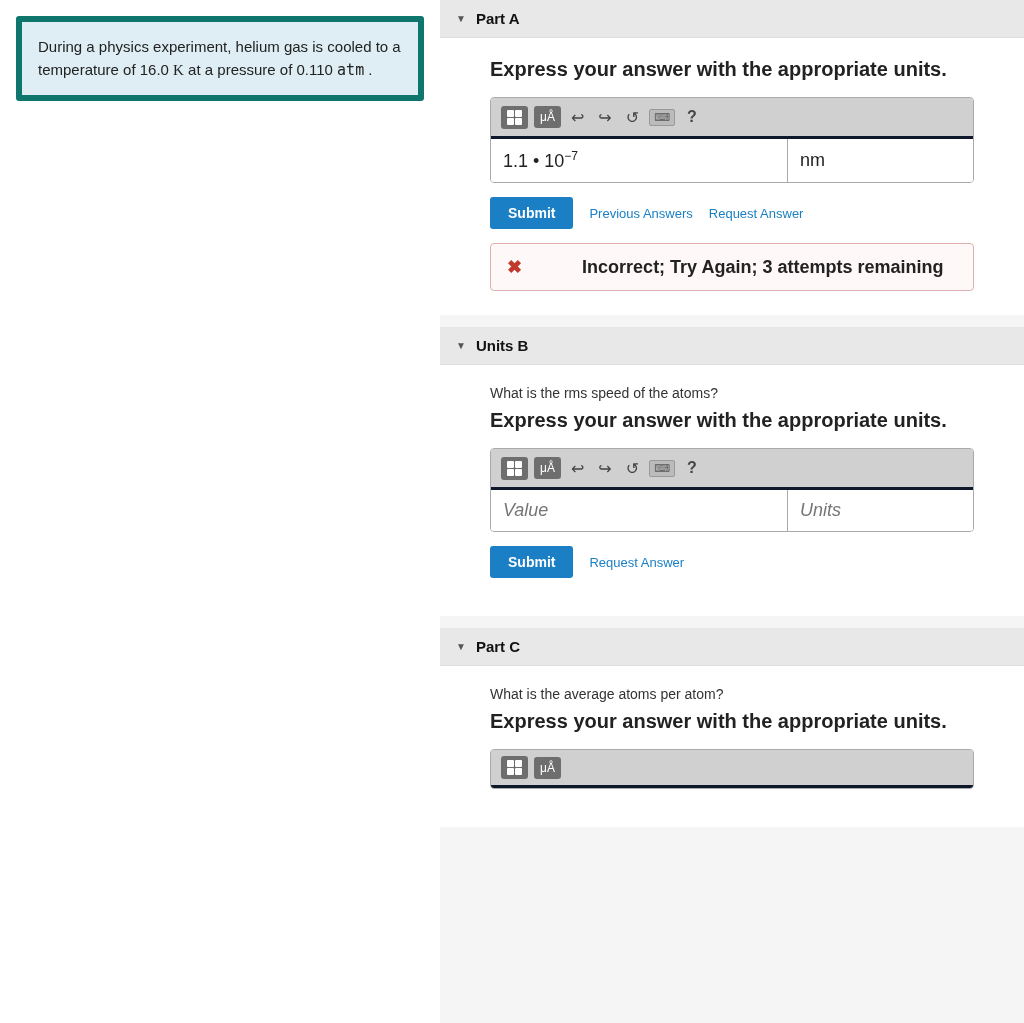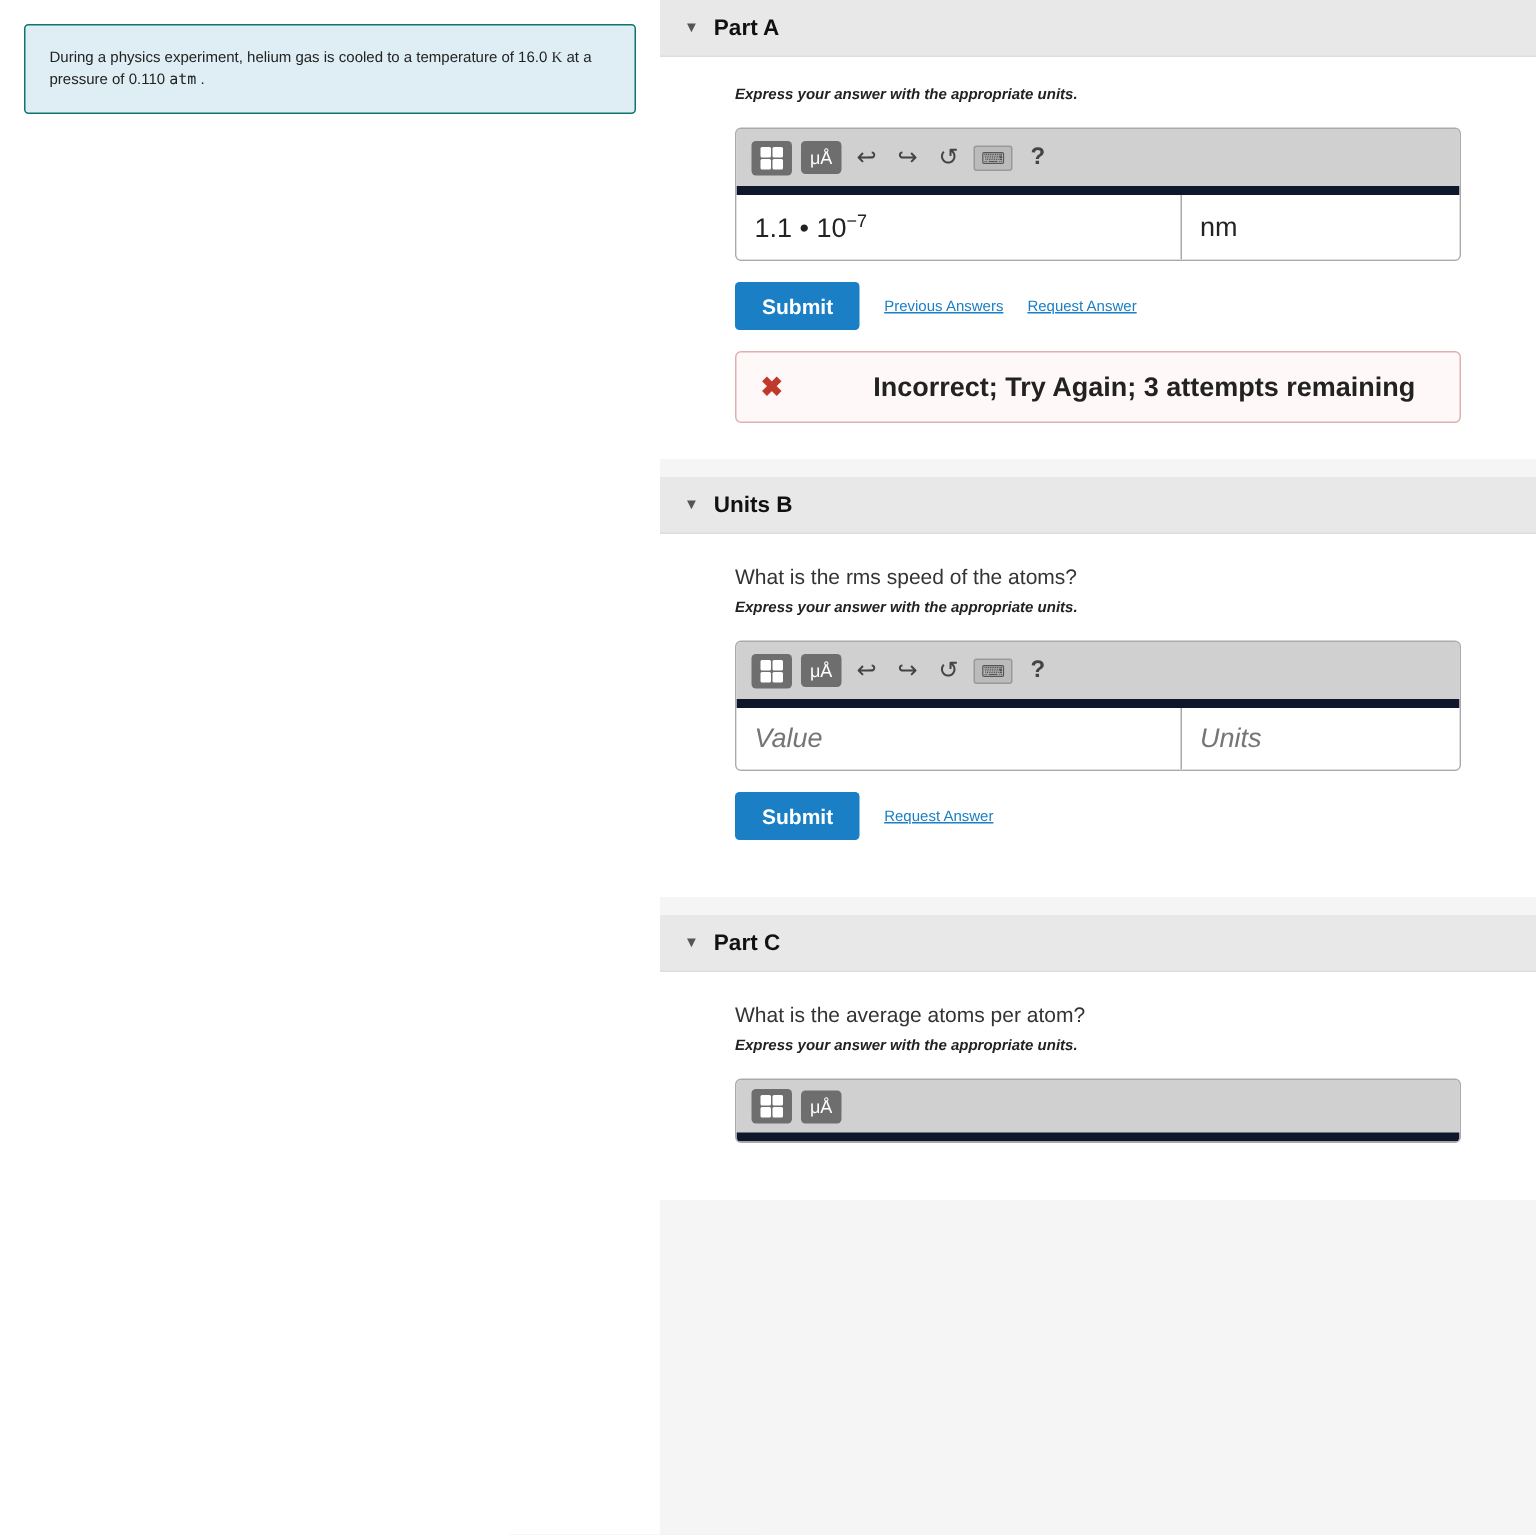--- a/index.html
+++ b/index.html
@@ -13,25 +13,25 @@
 
     
     .left-panel {
       width: 440px;
       min-width: 440px;
       padding: 16px;
       background: #fff;
     }
     .problem-box {
       background: #deeef4;
-      border: 1px solid #0f766e;
+      border: 6px solid #0f766e;
       border-radius: 3px;
       padding: 14px 16px;
       line-height: 1.5;
-      font-size: 10px;
+      font-size: 15px;
       color: #222;
     }
     .problem-box .kelvin {
       font-family: serif;
     }
     .problem-box .mono {
       font-family: monospace;
     }
 
     
@@ -67,41 +67,40 @@
     .part-body {
       padding: 20px 50px 24px 50px;
     }
 
     .question-text {
       font-size: 14px;
       color: #333;
       margin-bottom: 8px;
     }
     .instruction-text {
-      font-size: 10px;
+      font-size: 20px;
       font-weight: bold;
       color: #222;
       margin-bottom: 16px;
-      font-style: italic;
     }
 
     
     .answer-box {
       border: 1px solid #aaa;
       border-radius: 4px;
       overflow: hidden;
       margin-bottom: 14px;
     }
     .toolbar {
       background: #d0d0d0;
       padding: 6px 10px;
       display: flex;
       align-items: center;
       gap: 6px;
-      border-bottom: 6px solid #0f172a;
+      border-bottom: 3px solid #0f172a;
     }
     .toolbar-btn {
       background: #888;
       border: none;
       border-radius: 3px;
       cursor: pointer;
       display: flex;
       align-items: center;
       justify-content: center;
       padding: 4px 6px;
@@ -175,25 +174,24 @@
       color: #fff;
       border: none;
       border-radius: 3px;
       padding: 8px 18px;
       font-size: 14px;
       cursor: pointer;
       font-weight: 600;
     }
     .link-btn {
       color: #1a7fc4;
-      text-decoration: underline;
       background: none;
       border: none;
       cursor: pointer;
-      font-size: 10px;
+      font-size: 13px;
     }
 
     
     .feedback-box {
       border: 1px solid #e8b8b8;
       border-radius: 4px;
       background: #fff8f8;
       padding: 12px 16px;
       display: flex;
       align-items: center;

